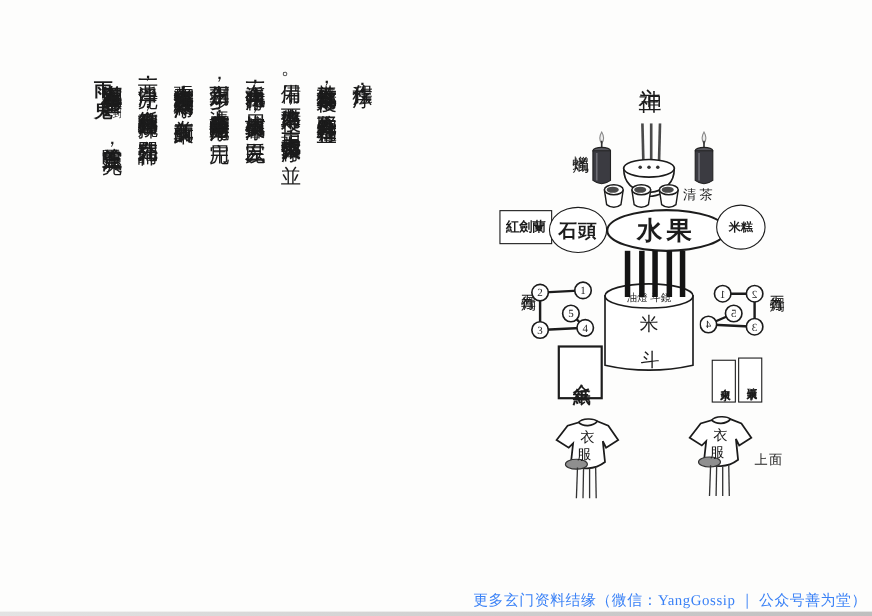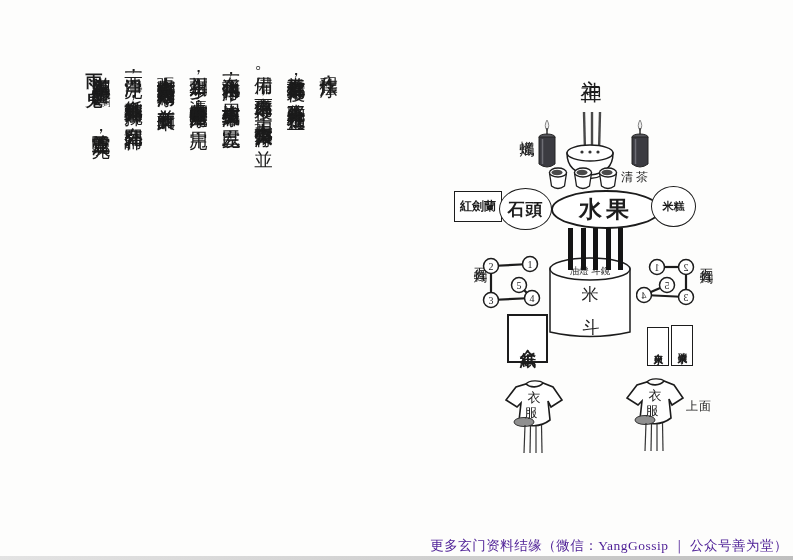--- a/index.html
+++ b/index.html
@@ -208,18 +208,18 @@
     <text x="31" y="26" font-size="13" text-anchor="middle">衣</text>
     <text x="28" y="41" font-size="13" text-anchor="middle">服</text>
     <g stroke="#333" stroke-width="1.2">
       <line x1="22" y1="49" x2="21" y2="77"></line>
       <line x1="27.5" y1="50" x2="27" y2="77"></line>
       <line x1="33" y1="50" x2="33" y2="77"></line>
       <line x1="38.5" y1="49" x2="39" y2="77"></line>
     </g>
   </svg>
 
-  <div class="abs" style="left:686px;top:398px;font-size:12px;letter-spacing:1px;">上面</div>
-
-  <div id="watermark" style="color: #4c1d95;">更多玄门资料结缘（微信：YangGossip ｜ 公众号善为堂）</div>
+  <div class="abs" style="left:686px;top:410px;font-size:12px;letter-spacing:1px;">上面</div>
+
+  <div id="watermark" style="color: #3b82f6;">更多玄门资料结缘（微信：YangGossip ｜ 公众号善为堂）</div>
 
   <div id="scan-edge-bottom"></div>
 </div>
 
 </body></html>

